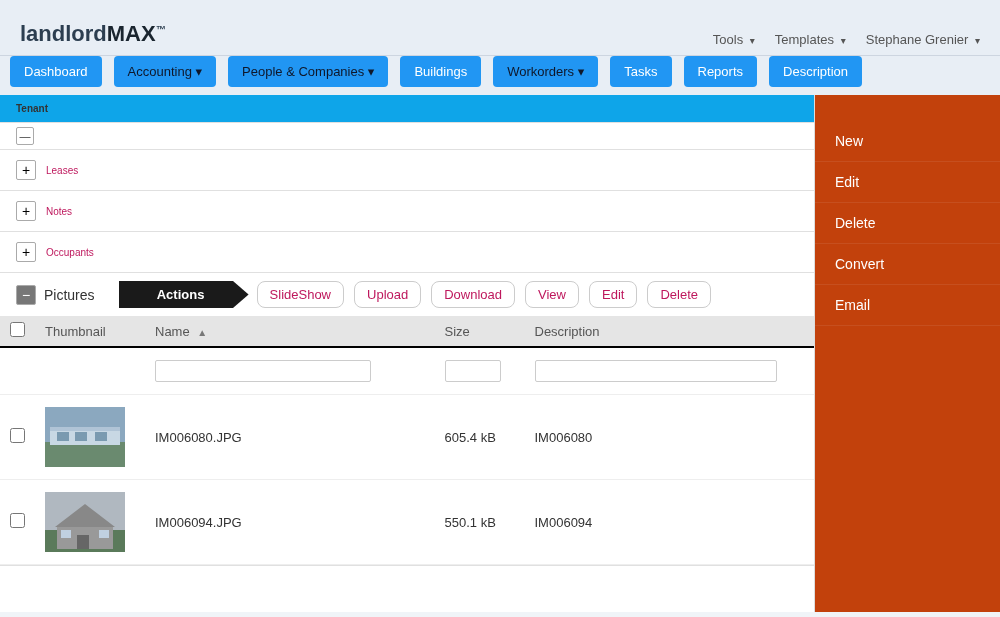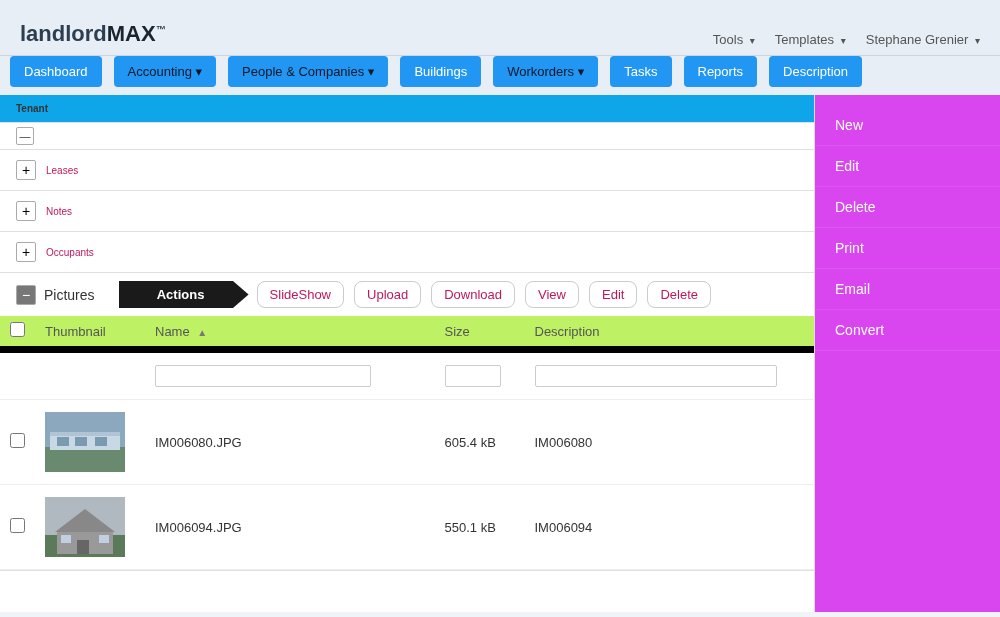--- a/index.html
+++ b/index.html
@@ -184,22 +184,22 @@
       color: #be185d;
       margin-left: 2px;
     }
 
     
     .pictures-table {
       width: 100%;
       border-collapse: collapse;
     }
     .pictures-table th {
-      background: #bef264;
-      border-bottom: 7px solid #000000;
+      background: #e5e5e5;
+      border-bottom: 2px solid #000000;
       padding: 6px 10px;
       text-align: left;
       font-weight: 500;
       font-size: 13px;
       color: #555;
     }
     .pictures-table td {
       border-bottom: 1px solid #eee;
       padding: 12px 10px;
       font-size: 13px;
@@ -226,25 +226,25 @@
     
     .row-checkbox {
       width: 15px;
       height: 15px;
       cursor: pointer;
     }
 
     
     .right-sidebar {
       width: 185px;
-      background: #d946ef;
+      background: #c2410c;
       color: white;
       display: flex;
       flex-direction: column;
-      padding-top: 10px;
+      padding-top: 26px;
     }
     .menu-item {
       padding: 12px 20px;
       font-size: 14px;
       color: white;
       cursor: pointer;
       border-bottom: 1px solid rgba(255,255,255,0.08);
     }
 
     
@@ -424,17 +424,16 @@
           </tr>
         </tbody>
       </table>
     </div>
   </div>
 
   <div class="right-sidebar">
     <div class="menu-item">New</div>
     <div class="menu-item">Edit</div>
     <div class="menu-item">Delete</div>
-    <div class="menu-item">Print</div>
+    <div class="menu-item">Convert</div>
     <div class="menu-item">Email</div>
-    <div class="menu-item">Convert</div>
   </div>
 </div>
 
 </body></html>

